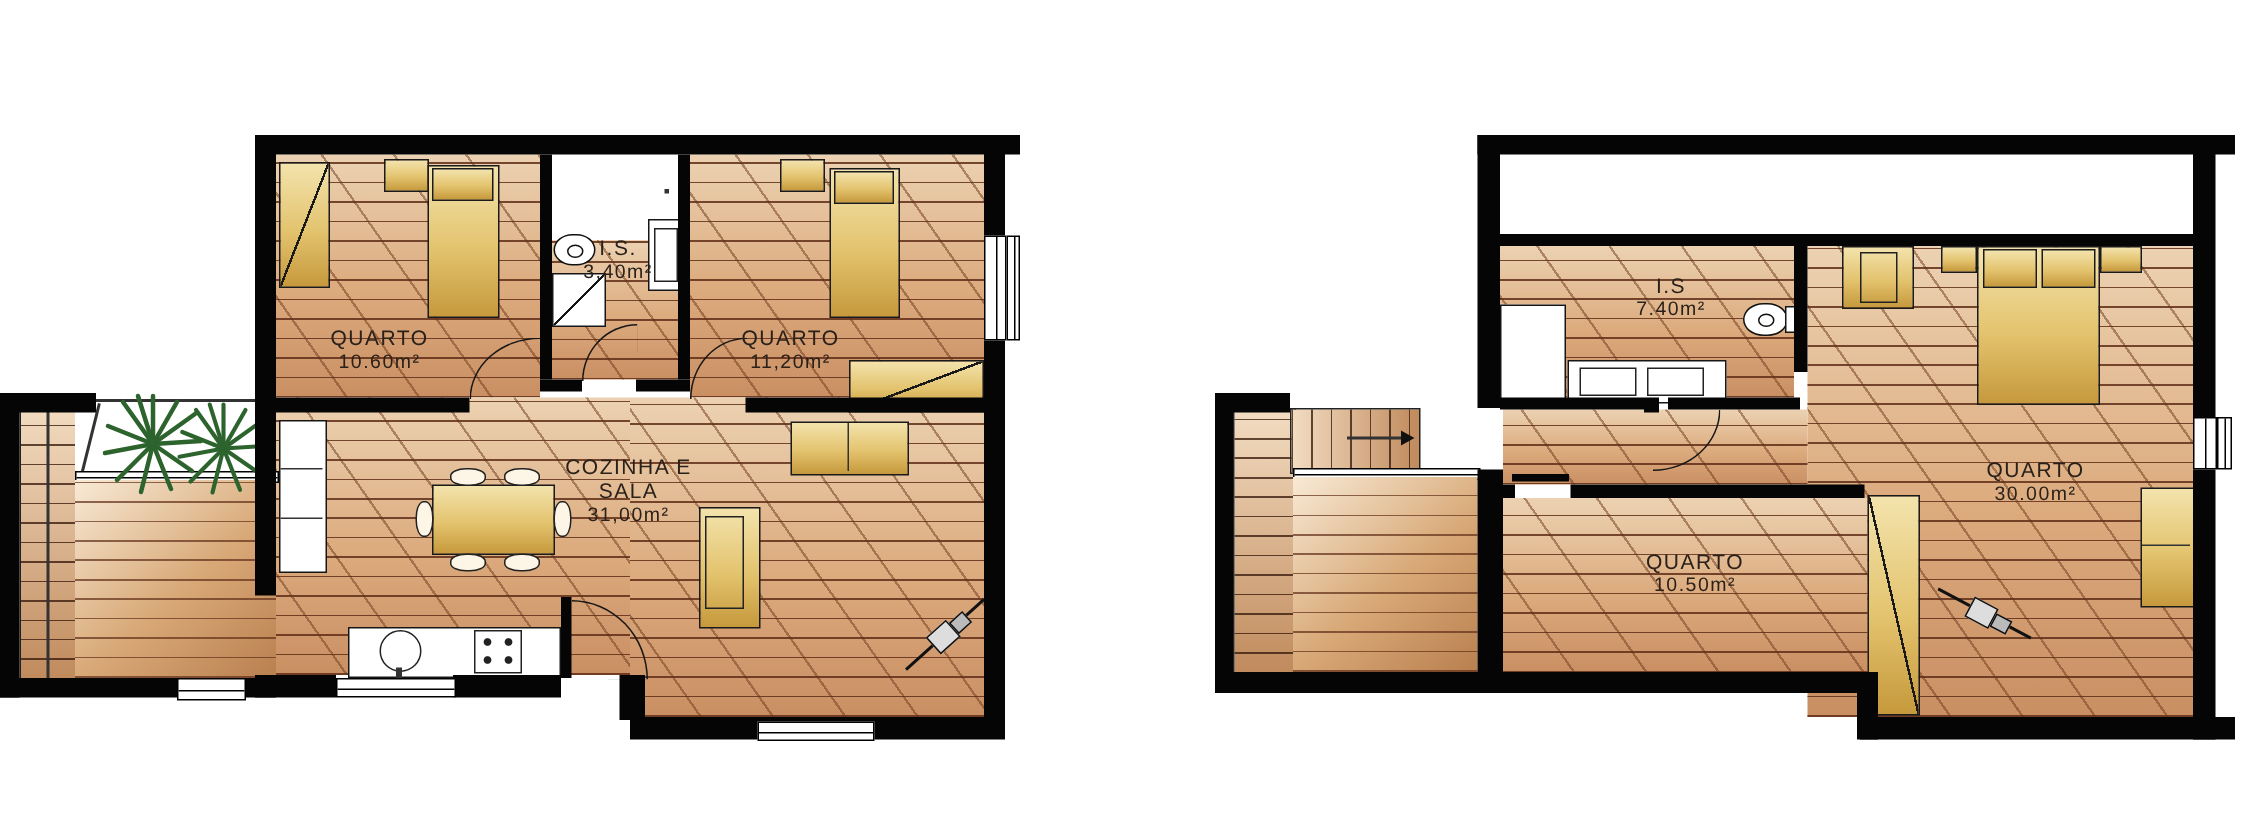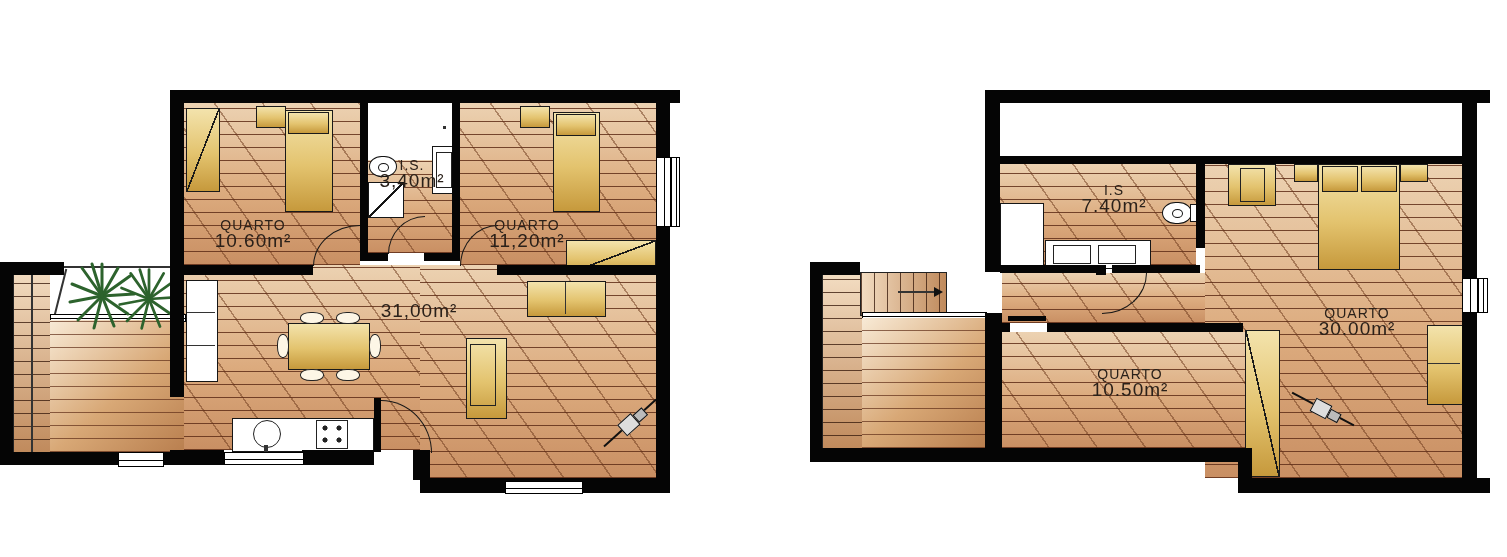--- a/index.html
+++ b/index.html
@@ -34,21 +34,21 @@
   .win-h{position:absolute;background:#fff;border:1px solid #000;}
   .win-h::after{content:"";position:absolute;left:0;right:0;top:50%;height:1px;background:#000;}
   .win-v{position:absolute;background:#fff;border:1px solid #000;}
   .win-v::after{content:"";position:absolute;top:0;bottom:0;left:50%;width:1px;background:#000;}
   .arc{position:absolute;border:1.4px solid #161616;background:transparent;}
   .arc.tr{border-radius:0 100% 0 0;border-left:none;border-bottom:none;}
   .arc.tl{border-radius:100% 0 0 0;border-right:none;border-bottom:none;}
   .arc.br{border-radius:0 0 100% 0;border-left:none;border-top:none;}
   .lbl{position:absolute;color:#2a211a;font-size:14px;line-height:16px;text-align:center;
        transform:translateX(-50%);letter-spacing:1px;white-space:nowrap;}
-  .lbl .area{font-size:19px;}
+  .lbl .area{font-size:13px;}
   .lbl.wrap{white-space:normal;width:112px;}
   .chair{position:absolute;background:#fdf6e6;border:1px solid #222;border-radius:45%;}
   .inner{position:absolute;border:1px solid #222;}
   .toilet{position:absolute;background:#fff;border:1px solid #111;border-radius:45% 45% 45% 45%/50%;}
   .toilet::after{content:"";position:absolute;left:50%;top:50%;width:9px;height:7px;margin:-4px 0 0 -5px;
        border:1px solid #111;border-radius:50%;}
   .stove{position:absolute;background-color:#fff;border:1px solid #222;background-image:
     radial-gradient(circle at 8px 7px,#222 2.2px,transparent 2.9px),
     radial-gradient(circle at 22px 7px,#222 2.2px,transparent 2.9px),
     radial-gradient(circle at 8px 19px,#222 2.2px,transparent 2.9px),
@@ -195,20 +195,21 @@
     </div>
     <div class="lbl" style="left:412px;top:157px;">
       <div>I.S.</div>
       <div class="area">3,40m²</div>
     </div>
     <div class="lbl" style="left:527px;top:217px;">
       <div>QUARTO</div>
       <div class="area">11,20m²</div>
     </div>
     <div class="lbl wrap" style="left:419px;top:303px;">
+      <div>COZINHA E SALA</div>
       <div class="area">31,00m²</div>
     </div>
   </div>
 
   <div>
 
     <div class="white" style="left:1000px;top:103px;width:462px;height:53px;"></div>
     <div class="wood" style="left:1000px;top:164px;width:196px;height:101px;"></div>
     <div class="wood" style="left:1205px;top:164px;width:257px;height:314px;"></div>
     <div class="wood" style="left:1002px;top:273px;width:203px;height:50px;"></div>

